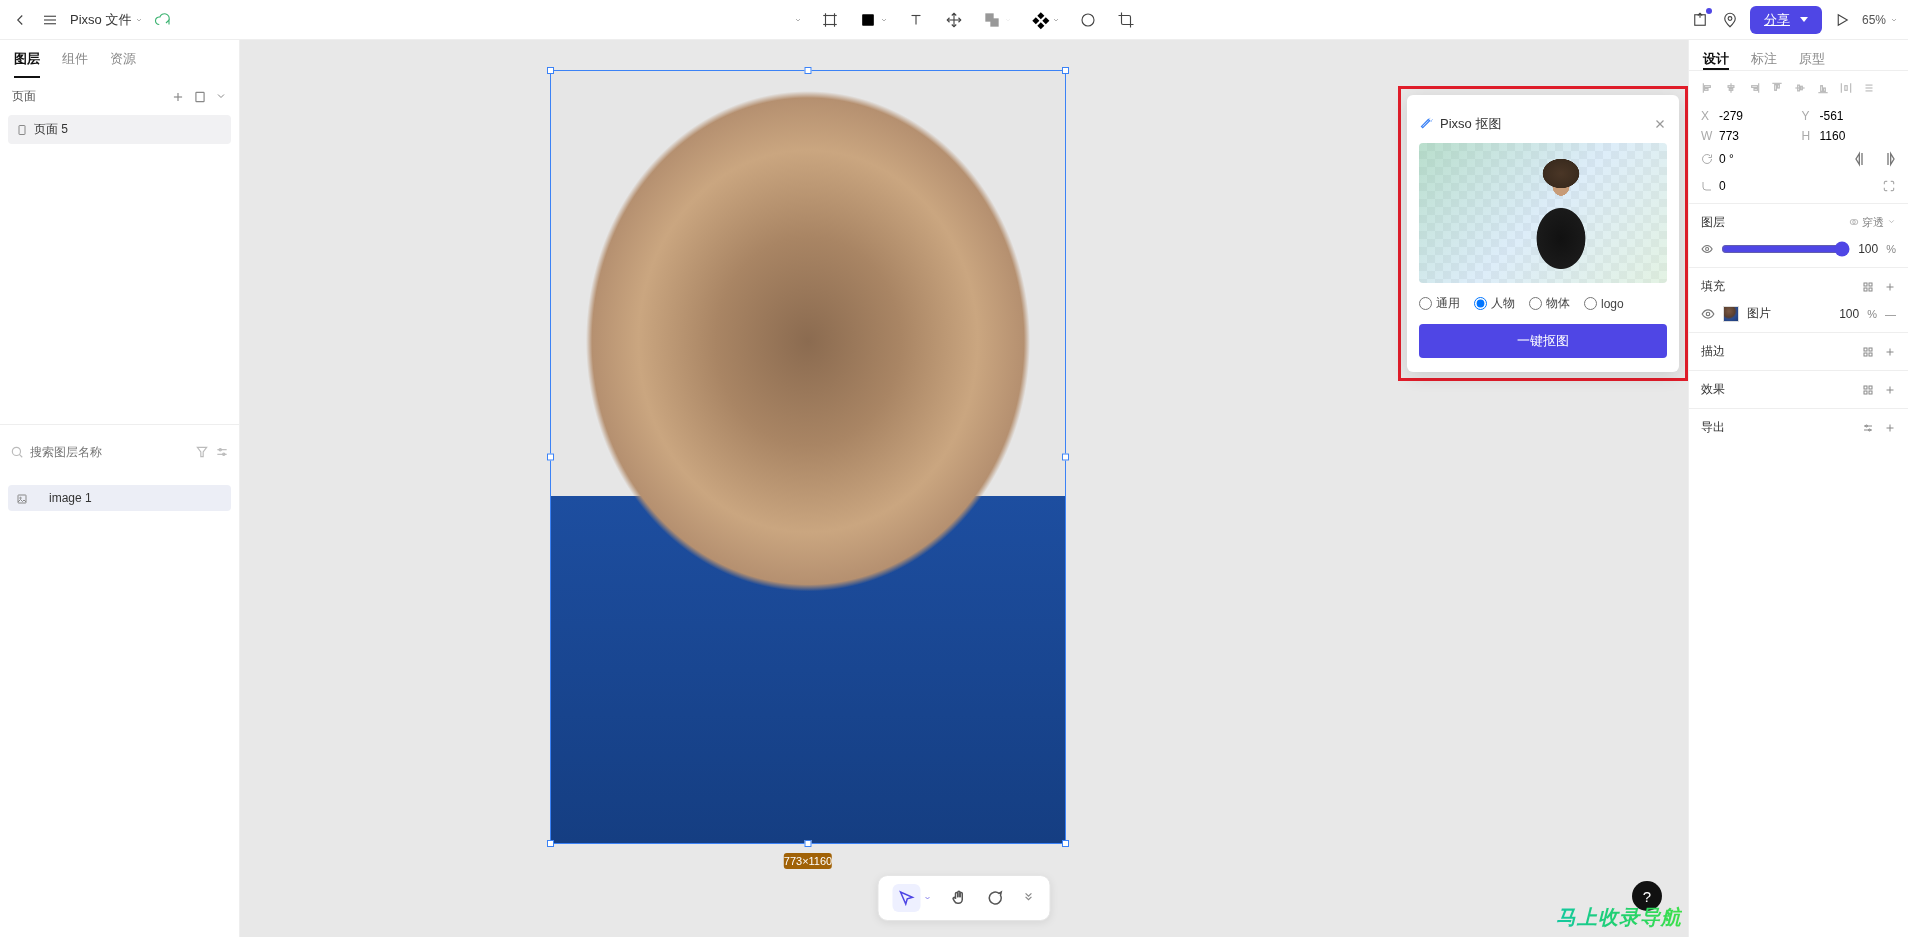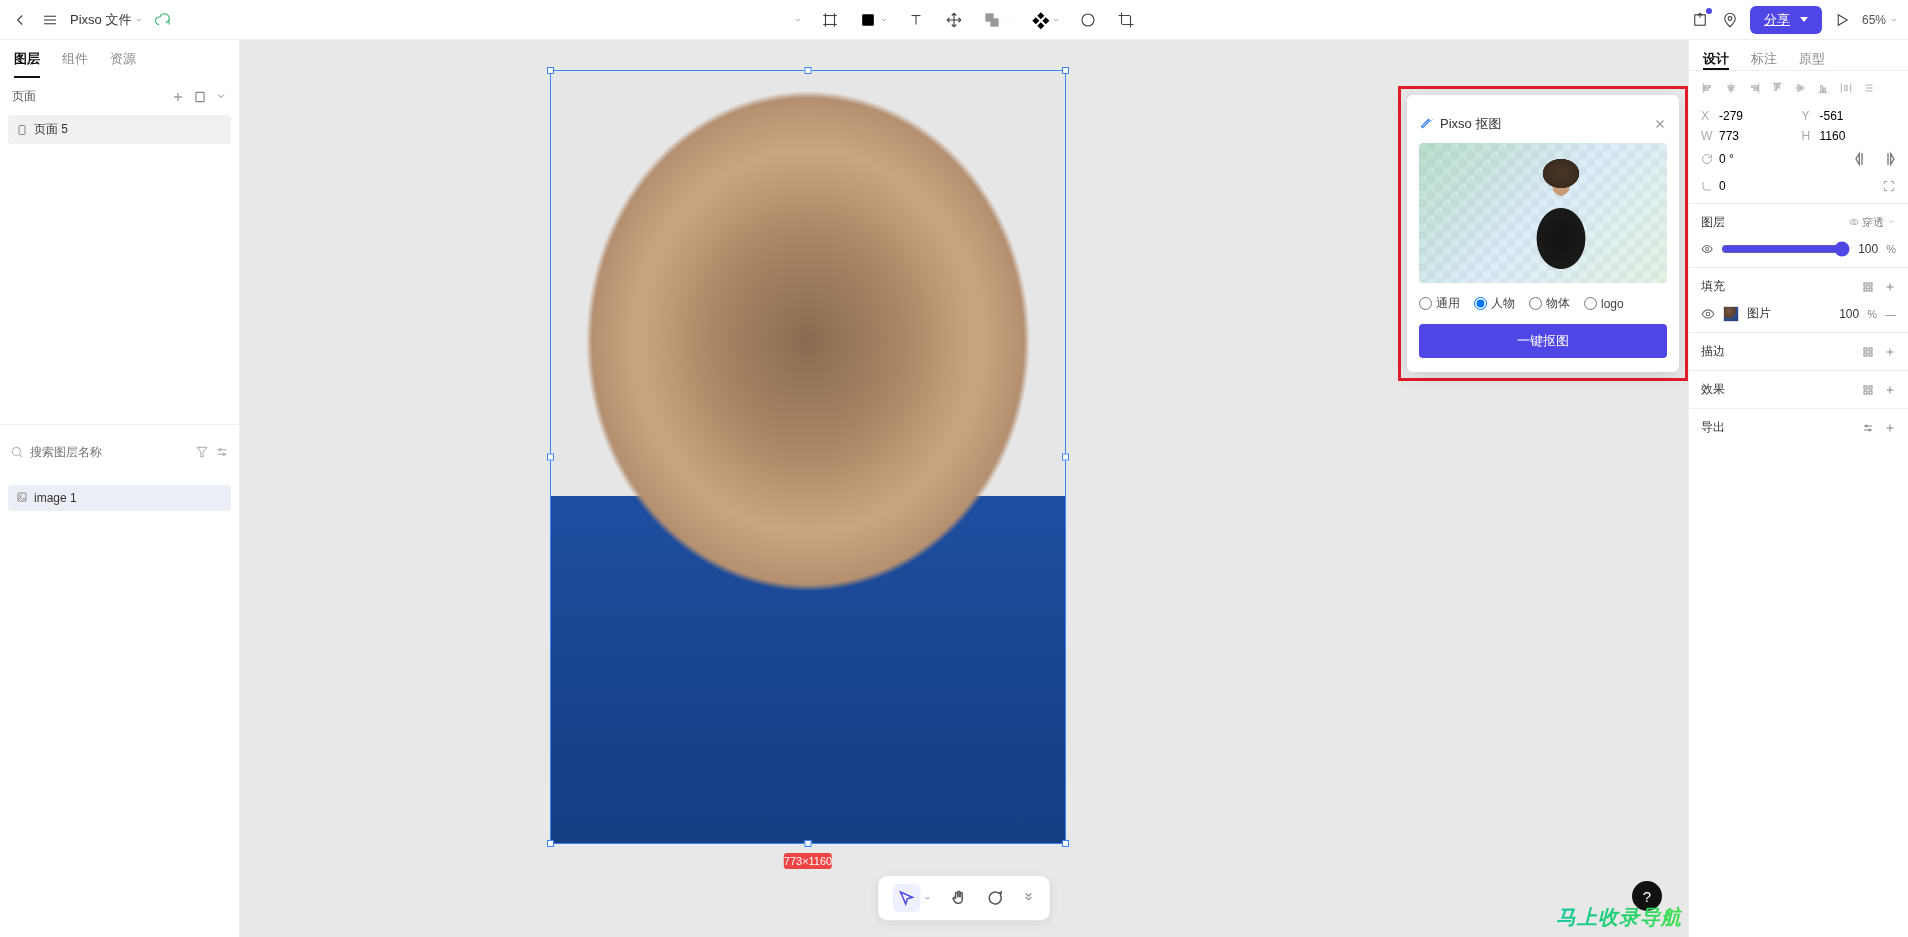--- a/index.html
+++ b/index.html
@@ -30,33 +30,33 @@
 
 .tabs { display: flex; gap: 22px; padding: 10px 14px 0; font-size: 13px; }
 .tab { color: #888; cursor: pointer; padding-bottom: 8px; }
 .tab.active { color: #111; font-weight: 600; border-bottom: 2px solid #111; }
 .pages-head { display: flex; align-items: center; justify-content: space-between; padding: 10px 12px; font-size: 12px; color: #555; }
 .pages-head .icons { display: flex; gap: 8px; color: #777; }
 .page-item { margin: 0 8px; padding: 6px 8px; border-radius: 4px; background: #f1f1f3; font-size: 12px; color: #333; display: flex; align-items: center; gap: 6px; }
 .left-spacer { flex: 1; }
 .layer-search { display: flex; align-items: center; gap: 6px; padding: 20px 10px; border-top: 1px solid #eee; color: #999; }
 .layer-search input { flex: 1; border: none; outline: none; font-size: 12px; }
-.layer-item { margin: 6px 8px; padding: 6px 8px; border-radius: 4px; background: #eceef6; font-size: 12px; color: #333; display: flex; align-items: flex-start; gap: 6px; }
+.layer-item { margin: 6px 8px; padding: 6px 8px; border-radius: 4px; background: #eceef6; font-size: 12px; color: #333; display: flex; align-items: flex-end; gap: 21px; }
 
 
 .sel-frame { position: absolute; border: 1px solid #3b82f6; }
 .sel-frame .handle { position: absolute; width: 7px; height: 7px; background: #fff; border: 1px solid #3b82f6; }
 .h-tl { top:-4px; left:-4px; } .h-tr { top:-4px; right:-4px; } .h-bl { bottom:-4px; left:-4px; } .h-br { bottom:-4px; right:-4px; }
 .h-t { top:-4px; left:50%; transform:translateX(-50%);} .h-b { bottom:-4px; left:50%; transform:translateX(-50%);} 
 .h-l { left:-4px; top:50%; transform:translateY(-50%);} .h-r { right:-4px; top:50%; transform:translateY(-50%);}
 .img-placeholder { width:100%; height:100%; background:
   radial-gradient(ellipse 60% 45% at 50% 35%, #8b6b50 0%, #a98564 30%, #caa680 55%, #b59070 70%, transparent 72%),
   linear-gradient(180deg, #e6e6e6 0%, #e6e6e6 55%, #1d4ea0 55%, #153e82 100%);
   position:relative; }
-.size-badge { position: absolute; left: 50%; bottom: -26px; transform: translateX(-50%); background: #ef4444; color: #fff; font-size: 11px; padding: 2px 0; border-radius: 3px; }
+.size-badge { position: absolute; left: 50%; bottom: -26px; transform: translateX(-50%); background: #a16207; color: #fff; font-size: 11px; padding: 2px 0; border-radius: 3px; }
 .float-toolbar { position: absolute; bottom: 16px; left: 50%; transform: translateX(-50%); background: #fff; border: 1px solid #e5e5e5; border-radius: 10px; display: flex; align-items: center; gap: 18px; padding: 8px 14px; box-shadow: 0 2px 8px rgba(0,0,0,0.08); }
 .float-toolbar .ft-item { display:flex; align-items:center; gap:3px; cursor:pointer; color:#555; }
 .float-toolbar .ft-item.active svg { stroke:#4f46e5; }
 .float-toolbar .ft-item.active .ft-box { background:#eef0ff; }
 .ft-box { width:28px; height:28px; border-radius:6px; display:flex; align-items:center; justify-content:center; }
 
 
 .cutout-panel { position:absolute; top:46px; right:0; width:290px; border:3px solid #e11d2a; padding:6px; background:transparent; }
 .cutout-inner { background:#fff; border-radius:6px; box-shadow:0 4px 18px rgba(0,0,0,0.12); padding:20px 12px 14px; }
 .cutout-head { display:flex; align-items:center; justify-content:space-between; font-size:13px; color:#333; margin-bottom:10px; }

